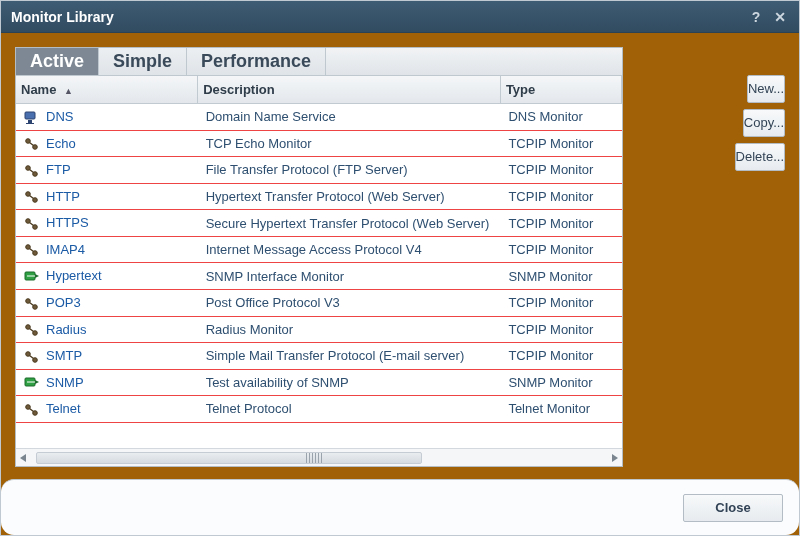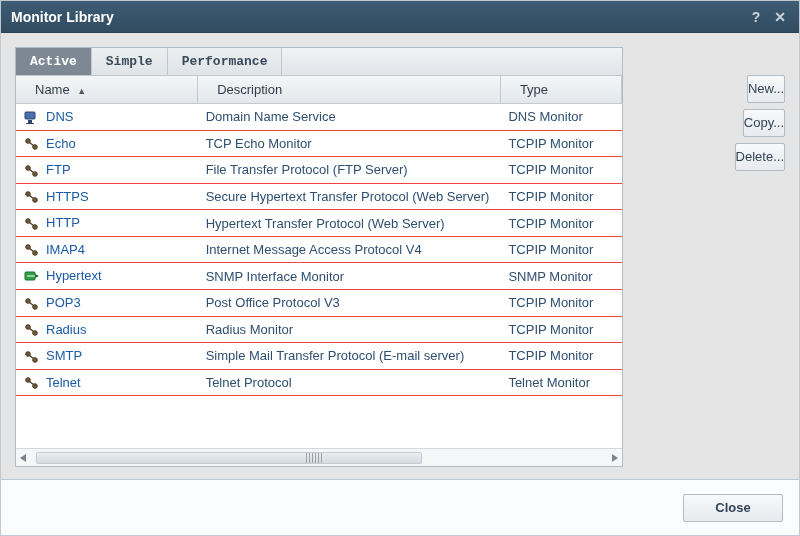--- a/index.html
+++ b/index.html
@@ -1,50 +1,49 @@
 <!DOCTYPE html>
 <html><head>
 <meta charset="utf-8">
 <style>
   * { box-sizing: border-box; margin: 0; padding: 0; }
   html, body { width: 800px; height: 536px; overflow: hidden; font-family: Arial, Helvetica, sans-serif; font-size: 13px; }
-  .window { width: 800px; height: 536px; background: #e5e5e5; display: flex; flex-direction: column; border: 1px solid #c0c9d1; }
+  .window { width: 800px; height: 536px; background: #a16207; display: flex; flex-direction: column; border: 1px solid #c0c9d1; }
   .titlebar {
     height: 32px; background: linear-gradient(#3e5c74, #314b60);
     color: #fff; display: flex; align-items: center; padding: 0 10px;
     font-weight: bold; font-size: 14px; border-bottom: 1px solid #2b4255;
   }
   .titlebar .title-text { flex: 1; }
   .titlebar .titlebar-icon {
     width: 18px; height: 18px; margin-left: 6px; cursor: pointer;
     display: inline-flex; align-items: center; justify-content: center;
     color: #cdd7df; font-weight: bold;
   }
   .client { flex: 1; padding: 14px 14px 0 14px; display: flex; flex-direction: row; gap: 10px; }
   .left-pane { flex: 1; display: flex; flex-direction: column; border: 1px solid #b4bcc4; background: #fff; }
   .tabbar {
     display: flex; align-items: stretch; height: 28px;
     background: linear-gradient(#f1f3f5, #e0e4e8);
     border-bottom: 1px solid #c0c8cf;
   }
   .tab {
     padding: 0 14px; display: flex; align-items: center; border-right: 1px solid #c0c8cf;
-    font-size: 13px; font-weight: bold; color: #3a4a5a; cursor: pointer;
+    font-size: 18px; font-weight: bold; color: #3a4a5a; cursor: pointer;
     background: linear-gradient(#eceff2,#dfe4e8);
-    font-family: Liberation Mono, monospace;
   }
   .tab.active { background: #7d8894; color: #fff; }
   .table-wrap { flex: 1; overflow: auto; position: relative; }
   table { width: 100%; border-collapse: collapse; }
   thead th {
     position: sticky; top: 0;
     background: linear-gradient(#f4f6f8,#e3e7eb);
     border-bottom: 1px solid #c2cad1; border-right: 1px solid #c2cad1;
-    text-align: left; font-weight: normal; color: #2f3d4a;
-    padding: 6px 19px; font-size: 13px;
+    text-align: left; font-weight: bold; color: #2f3d4a;
+    padding: 6px 5px; font-size: 13px;
   }
   thead th .sort-ind { font-size: 9px; color: #556; margin-left: 4px; }
   tbody td { padding: 5px 8px; border-bottom: 1px solid #ef4444; color: #2e4f70; white-space: nowrap; }
   tbody tr { cursor: pointer; }
   tbody tr td { background: #fff; }
   tbody td.name-cell { color: #1b5aa5; }
   tbody td.desc-cell, tbody td.type-cell { color: #2e4f70; }
   .row-icon { width: 16px; height: 14px; display: inline-block; vertical-align: middle; margin-right: 6px; }
   .hscroll-hint {
     height: 18px; border-top: 1px solid #d2d8de; background: #f4f6f8;
@@ -57,20 +56,21 @@
   .right-pane { width: 152px; display: flex; flex-direction: column; gap: 6px; padding-top: 28px; align-items: flex-end; }
   .btn {
     height: 28px; border: 1px solid #b3bcc4; border-radius: 2px;
     background: linear-gradient(#f7f9fa,#e7ebef); color: #324356;
     font-size: 13px; cursor: pointer; text-align: center; line-height: 26px;
   }
   .footer {
     height: 56px; border-top: 1px solid #c0c8cf; background: #fbfcfd;
     display: flex; align-items: center; justify-content: flex-end; padding: 0 16px;
     margin-top: 12px;
+    border-radius: 13px;
   }
   .footer .btn { width: 100px; font-weight: bold; }
   
   .table-wrap::-webkit-scrollbar { width: 16px; height: 16px; }
   .table-wrap::-webkit-scrollbar-track { background: #eef1f4; border-left:1px solid #d8dee4;}
   .table-wrap::-webkit-scrollbar-thumb { background: linear-gradient(#dfe4e8,#cfd5db); border:1px solid #bfc7ce; border-radius:2px;}
 </style>
 </head>
 <body>
 
@@ -130,31 +130,31 @@
                       <path d="M5.5 5.5 L9.5 8.5" stroke="#4a3a1f" stroke-width="1.4"></path>
                     </svg></span><span>FTP</span></td>
                 <td class="desc-cell">File Transfer Protocol (FTP Server)</td>
                 <td class="type-cell">TCPIP Monitor</td>
               </tr>
               <tr>
                 <td class="name-cell"><span class="row-icon"><svg viewBox="0 0 16 14">
                       <circle cx="4" cy="4" r="2.3" fill="#6e5a3a" stroke="#4a3a1f"></circle>
                       <circle cx="11" cy="10" r="2.3" fill="#6e5a3a" stroke="#4a3a1f"></circle>
                       <path d="M5.5 5.5 L9.5 8.5" stroke="#4a3a1f" stroke-width="1.4"></path>
+                    </svg></span><span>HTTP</span></td>
+                <td class="desc-cell">Hypertext Transfer Protocol (Web Server)</td>
+                <td class="type-cell">TCPIP Monitor</td>
+              </tr>
+              <tr>
+                <td class="name-cell"><span class="row-icon"><svg viewBox="0 0 16 14">
+                      <circle cx="4" cy="4" r="2.3" fill="#6e5a3a" stroke="#4a3a1f"></circle>
+                      <circle cx="11" cy="10" r="2.3" fill="#6e5a3a" stroke="#4a3a1f"></circle>
+                      <path d="M5.5 5.5 L9.5 8.5" stroke="#4a3a1f" stroke-width="1.4"></path>
                     </svg></span><span>HTTPS</span></td>
                 <td class="desc-cell">Secure Hypertext Transfer Protocol (Web Server)</td>
-                <td class="type-cell">TCPIP Monitor</td>
-              </tr>
-              <tr>
-                <td class="name-cell"><span class="row-icon"><svg viewBox="0 0 16 14">
-                      <circle cx="4" cy="4" r="2.3" fill="#6e5a3a" stroke="#4a3a1f"></circle>
-                      <circle cx="11" cy="10" r="2.3" fill="#6e5a3a" stroke="#4a3a1f"></circle>
-                      <path d="M5.5 5.5 L9.5 8.5" stroke="#4a3a1f" stroke-width="1.4"></path>
-                    </svg></span><span>HTTP</span></td>
-                <td class="desc-cell">Hypertext Transfer Protocol (Web Server)</td>
                 <td class="type-cell">TCPIP Monitor</td>
               </tr>
               <tr>
                 <td class="name-cell"><span class="row-icon"><svg viewBox="0 0 16 14">
                       <circle cx="4" cy="4" r="2.3" fill="#6e5a3a" stroke="#4a3a1f"></circle>
                       <circle cx="11" cy="10" r="2.3" fill="#6e5a3a" stroke="#4a3a1f"></circle>
                       <path d="M5.5 5.5 L9.5 8.5" stroke="#4a3a1f" stroke-width="1.4"></path>
                     </svg></span><span>IMAP4</span></td>
                 <td class="desc-cell">Internet Message Access Protocol V4</td>
                 <td class="type-cell">TCPIP Monitor</td>
@@ -190,20 +190,29 @@
                 <td class="name-cell"><span class="row-icon"><svg viewBox="0 0 16 14">
                       <circle cx="4" cy="4" r="2.3" fill="#6e5a3a" stroke="#4a3a1f"></circle>
                       <circle cx="11" cy="10" r="2.3" fill="#6e5a3a" stroke="#4a3a1f"></circle>
                       <path d="M5.5 5.5 L9.5 8.5" stroke="#4a3a1f" stroke-width="1.4"></path>
                     </svg></span><span>SMTP</span></td>
                 <td class="desc-cell">Simple Mail Transfer Protocol (E-mail server)</td>
                 <td class="type-cell">TCPIP Monitor</td>
               </tr>
               <tr>
                 <td class="name-cell"><span class="row-icon"><svg viewBox="0 0 16 14">
+                      <rect x="1" y="2" width="10" height="8" rx="1" fill="#2fa043" stroke="#1d6b2c"></rect>
+                      <path d="M3 6 L13 6" stroke="#fff" stroke-width="1"></path>
+                      <path d="M11 4 L15 6 L11 8 Z" fill="#1d6b2c"></path>
+                    </svg></span><span>SNMP</span></td>
+                <td class="desc-cell">Test availability of SNMP</td>
+                <td class="type-cell">SNMP Monitor</td>
+              </tr>
+              <tr>
+                <td class="name-cell"><span class="row-icon"><svg viewBox="0 0 16 14">
                       <circle cx="4" cy="4" r="2.3" fill="#6e5a3a" stroke="#4a3a1f"></circle>
                       <circle cx="11" cy="10" r="2.3" fill="#6e5a3a" stroke="#4a3a1f"></circle>
                       <path d="M5.5 5.5 L9.5 8.5" stroke="#4a3a1f" stroke-width="1.4"></path>
                     </svg></span><span>Telnet</span></td>
                 <td class="desc-cell">Telnet Protocol</td>
                 <td class="type-cell">Telnet Monitor</td>
               </tr>
             </tbody>
         </table>
       </div>

